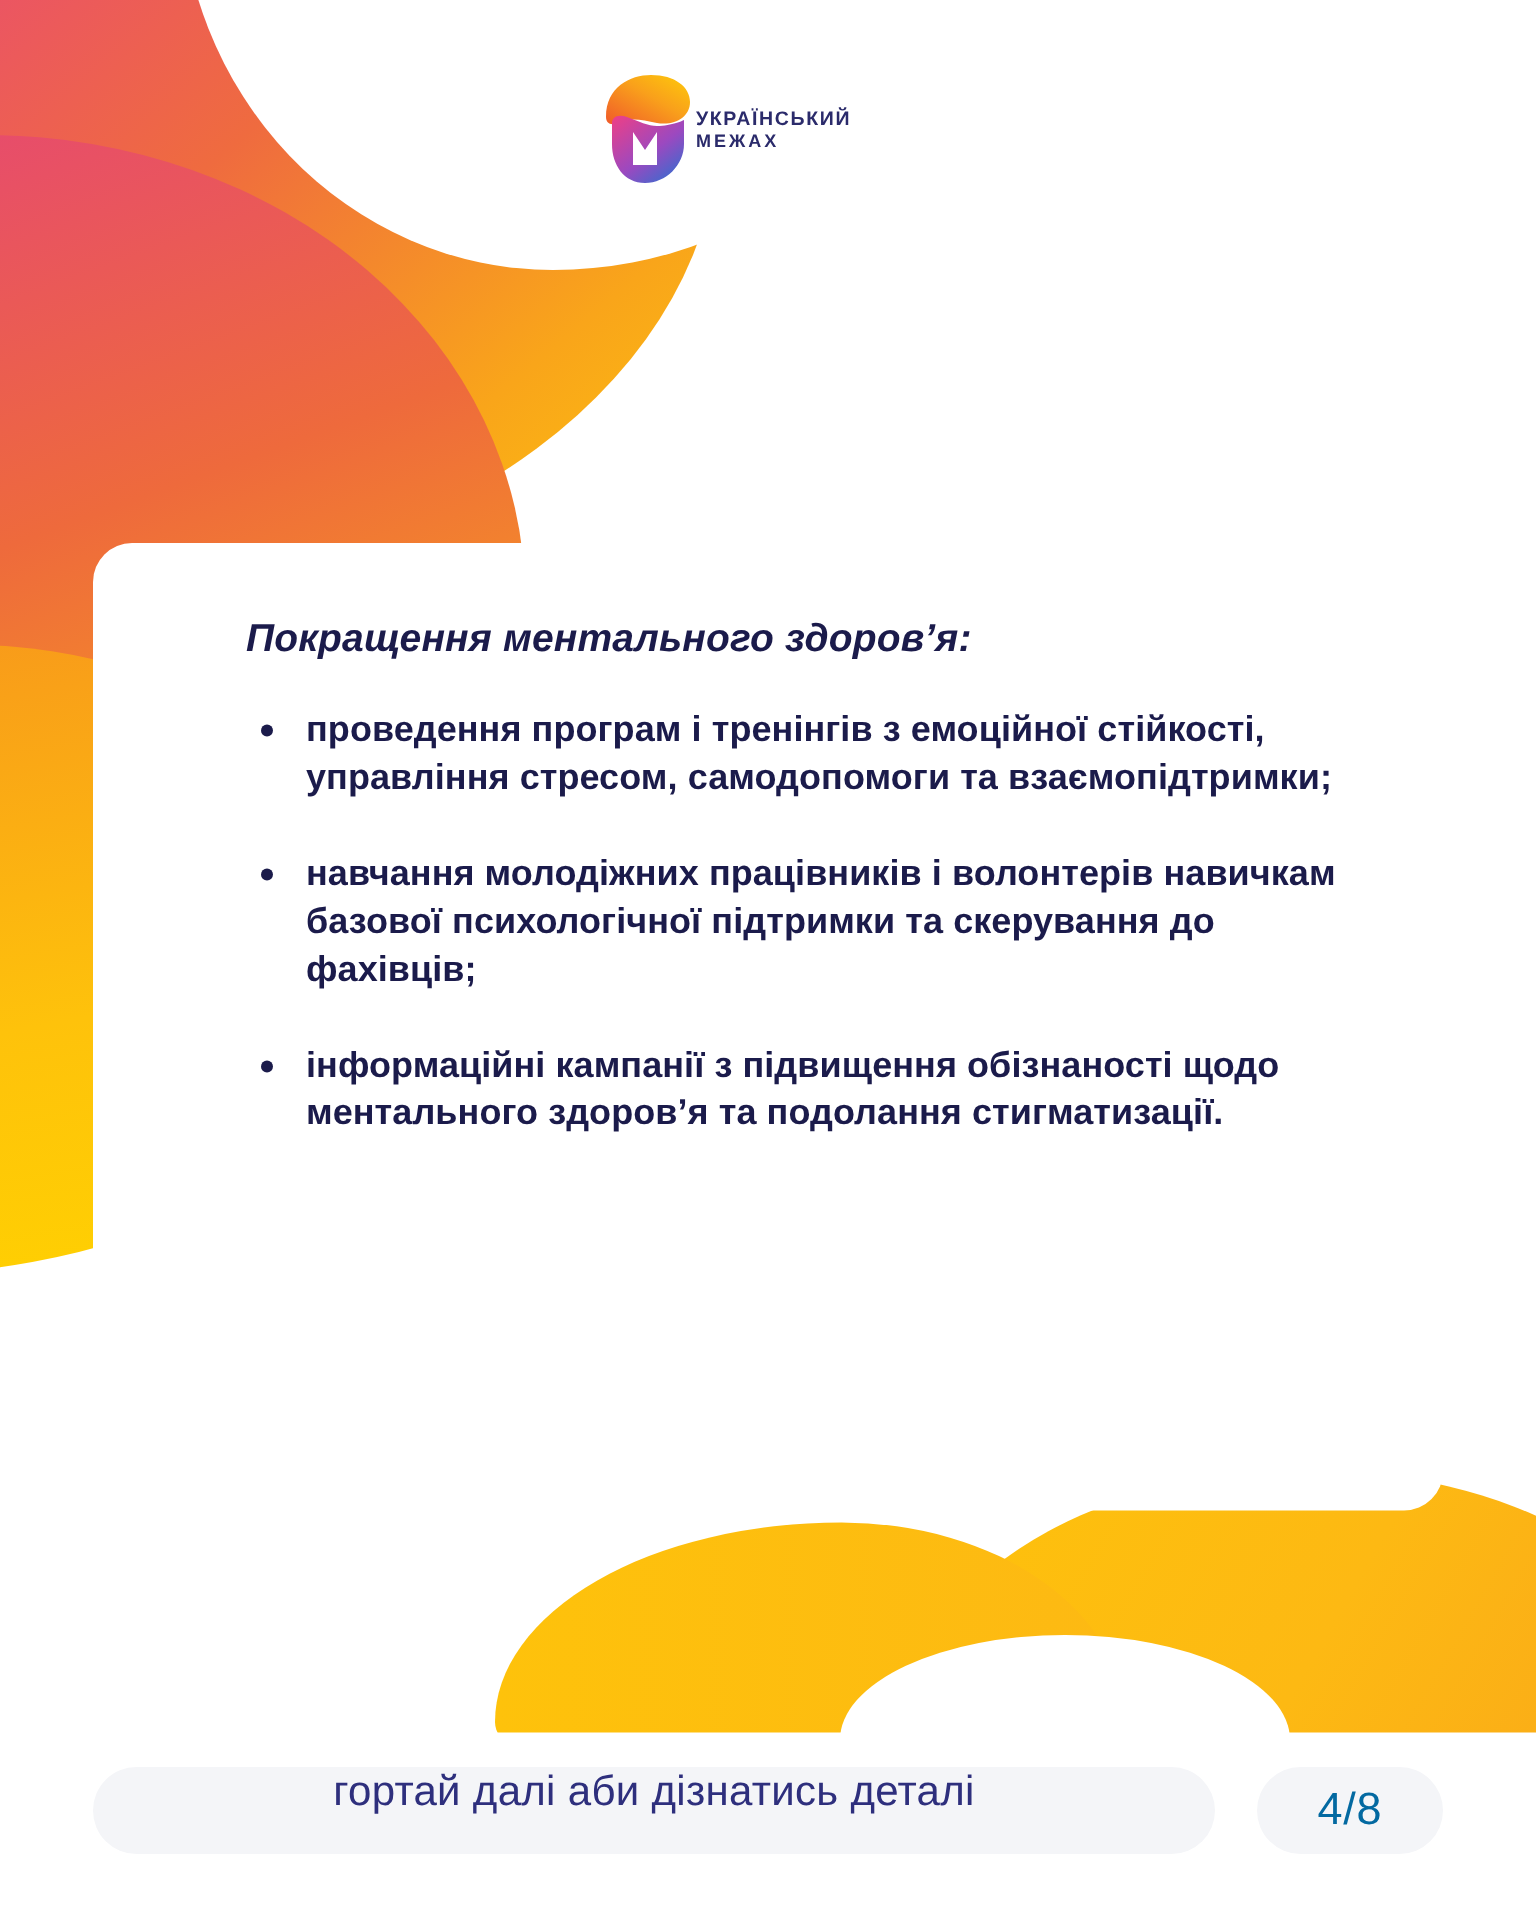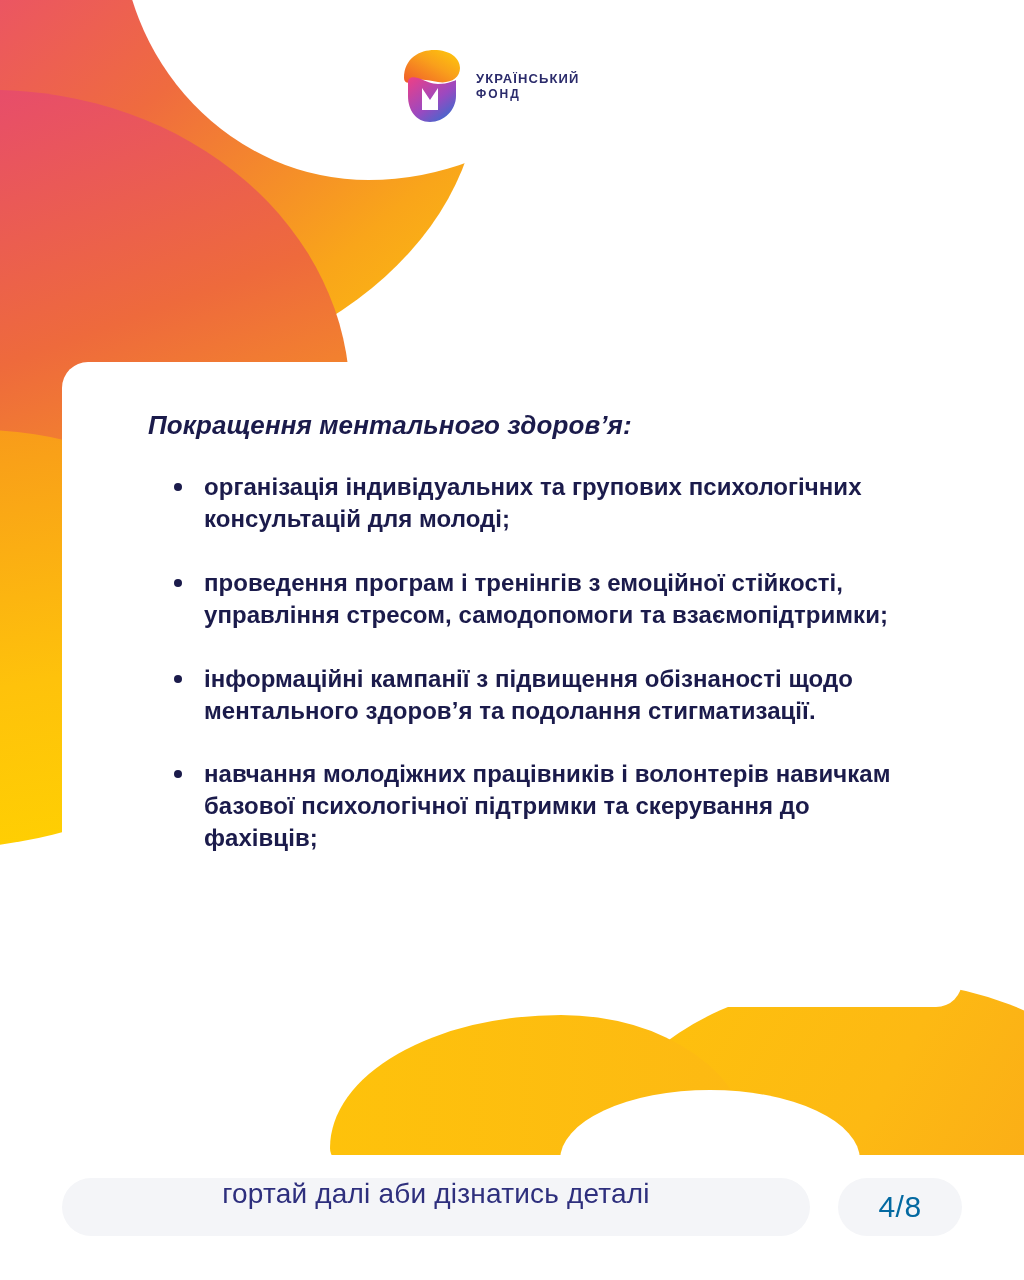--- a/index.html
+++ b/index.html
@@ -93,21 +93,20 @@
     background: #ffffff;
   }
 
   
   .logo {
     position: absolute;
     left: 398px;
     top: 48px;
     display: flex;
     align-items: center;
-    gap: 12px;
   }
   .logo-mark { width: 66px; height: 76px; }
   .logo-text { line-height: 1.0; }
   .logo-text .l1 {
     font-size: 13px;
     font-weight: bold;
     letter-spacing: 1.1px;
     color: #2b2b6b;
   }
   .logo-text .l2 {
@@ -153,21 +152,21 @@
     height: 645px;
     border-radius: 26px;
     background: #ffffff;
     padding: 48px 44px 20px 30px;
   }
   .subtitle {
     font-style: italic;
     font-weight: bold;
     font-size: 26px;
     color: #1b1b4b;
-    margin-left: 56px;
+    margin-left: 72px;
     margin-bottom: 30px;
     letter-spacing: 0.1px;
   }
   ul.bullets {
     list-style: none;
     margin: 0 0 0 78px;
     padding: 0;
   }
   ul.bullets li {
     position: relative;
@@ -256,32 +255,31 @@
           <stop offset="55%" stop-color="#9b49c0"></stop>
           <stop offset="100%" stop-color="#2f6fd0"></stop>
         </linearGradient>
       </defs>
       <path d="M6 30 C6 10 22 2 36 2 C52 2 62 10 62 20 C62 30 52 36 40 34 C30 32 22 30 14 34 C9 36 6 34 6 30 Z" fill="url(#gTop)"></path>
       <path d="M10 34 C10 30 14 28 20 30 C28 33 34 36 40 36 C50 36 58 32 58 32 L58 48 C58 62 46 74 32 74 C18 74 10 62 10 48 Z" fill="url(#gBot)"></path>
       <path d="M24 40 L32 52 L40 40 L40 62 L24 62 Z" fill="#ffffff"></path>
     </svg>
     <div class="logo-text">
       <div class="l1">УКРАЇНСЬКИЙ</div>
-      <div class="l3">ФОНД</div>
+      <div class="l3">МЕЖАХ</div>
     </div>
   </div>
 
 
   <div class="content-card">
     <div class="subtitle">Покращення ментального здоров’я:</div>
     <ul class="bullets">
-      <li>організація індивідуальних та групових психологічних консультацій для молоді;</li>
       <li>проведення програм і тренінгів з емоційної стійкості, управління стресом, самодопомоги та взаємопідтримки;</li>
+      <li>навчання молодіжних працівників і волонтерів навичкам базової психологічної підтримки та скерування до фахівців;</li>
       <li>інформаційні кампанії з підвищення обізнаності щодо ментального здоров’я та подолання стигматизації.</li>
-      <li>навчання молодіжних працівників і волонтерів навичкам базової психологічної підтримки та скерування до фахівців;</li>
     </ul>
   </div>
 
   <div class="footer-pill">
     <span>гортай далі аби дізнатись деталі</span>
   </div>
 
   <div class="page-pill">
     <span>4/8</span>
   </div>

